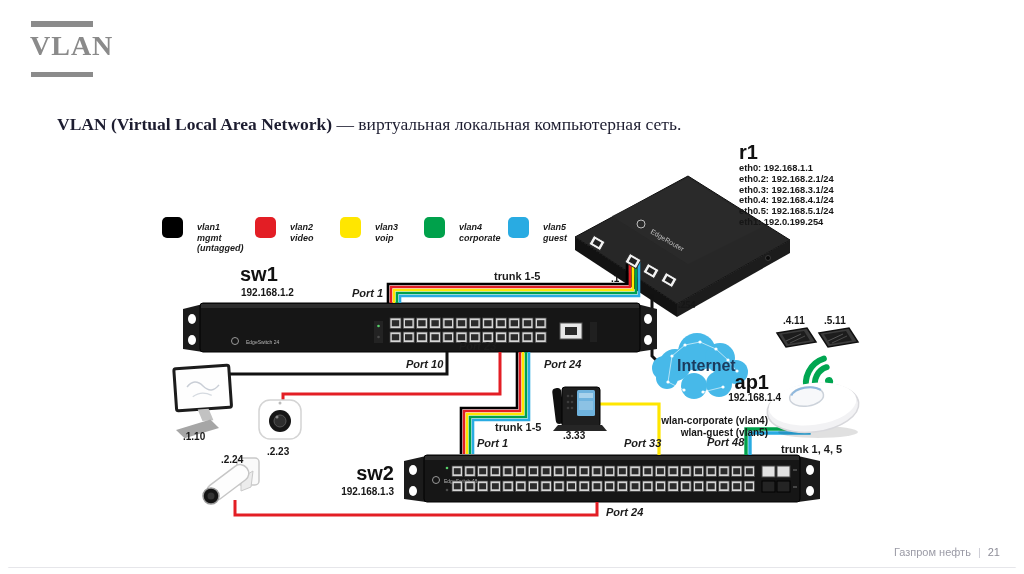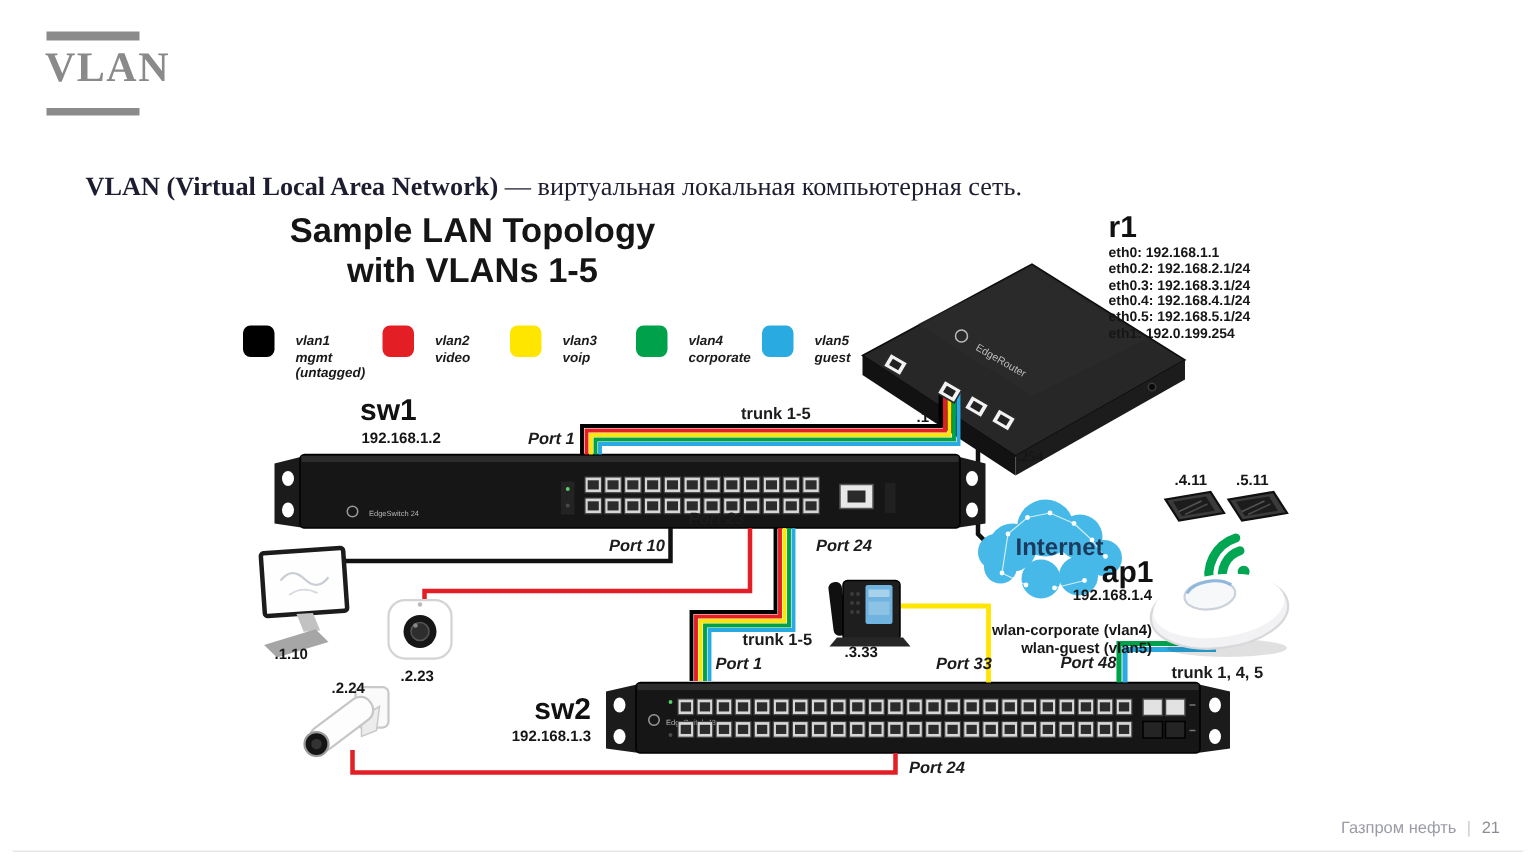--- a/index.html
+++ b/index.html
@@ -42,24 +42,20 @@
 <body>
 
 <div class="slide">
 
   <div class="bar" style="left:31px;top:21px;width:62px;height:6px;"></div>
   <div class="vlan-title">VLAN</div>
   <div class="bar" style="left:31px;top:72px;width:62px;height:5px;"></div>
 
   <div class="subtitle"><b>VLAN (Virtual Local Area Network)</b><span> — виртуальная локальная компьютерная сеть.</span></div>
 
-  <div class="diag-title">
-    <div>Sample LAN Topology</div>
-    <div>with VLANs 1-5</div>
-  </div>
 
   <div>
     <span class="sq" style="left: 162px; background: rgb(0, 0, 0);"></span>
     <span class="leg-lbl" style="left:197px;">vlan1
 mgmt
 (untagged)</span>
     <span class="sq" style="left: 255px; background: rgb(227, 30, 37);"></span>
     <span class="leg-lbl" style="left:290px;">vlan2
 video</span>
     <span class="sq" style="left: 340px; background: rgb(255, 230, 0);"></span>
@@ -435,21 +431,21 @@
 eth1: 192.0.199.254</div>
   </div>
 
   <div class="dev-name" style="left:240px;top:263px;">sw1</div>
   <div class="dev-ip" style="left:241px;top:287px;">192.168.1.2</div>
 
   <div class="dev-name ralign" style="right:630px;top:462px;">sw2</div>
   <div class="dev-ip ralign" style="right:630px;top:486px;">192.168.1.3</div>
 
   <div class="dev-name ralign" style="right:255px;top:371px;">ap1</div>
-  <div class="dev-ip ralign" style="right:256px;top:392px;">192.168.1.4</div>
+  <div class="dev-ip ralign" style="right:243px;top:392px;">192.168.1.4</div>
   <div class="wlan-list" style="right:256px;top:380px;margin-top:35px;">wlan-corporate (vlan4)
 wlan-guest (vlan5)</div>
 
   <div class="port-lbl" style="left:352px;top:287px;">Port 1</div>
   <div class="trunk-lbl" style="left:494px;top:270px;">trunk 1-5</div>
   <div class="host-lbl" style="left:611px;top:273px;">.1</div>
   <div class="host-lbl" style="left:678px;top:299px;font-family:Liberation Serif, serif;">.254</div>
   <div class="port-lbl" style="left:406px;top:358px;">Port 10</div>
   <div class="port-lbl" style="left:459px;top:340px;">Port 23</div>
   <div class="port-lbl" style="left:544px;top:358px;">Port 24</div>

